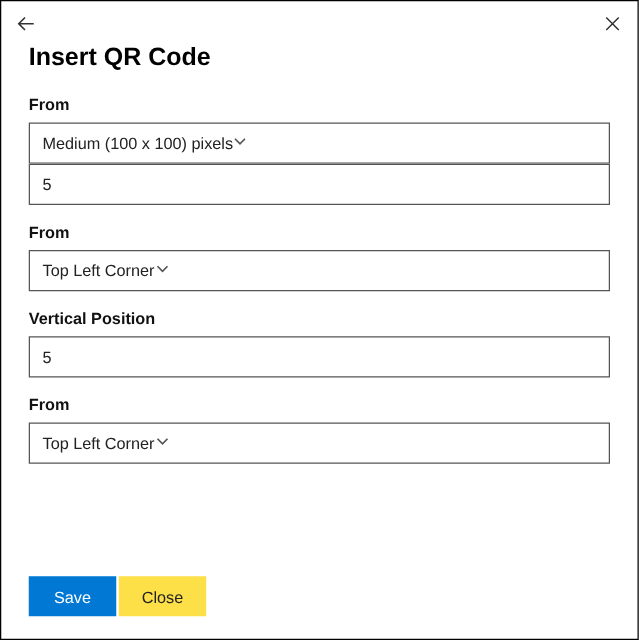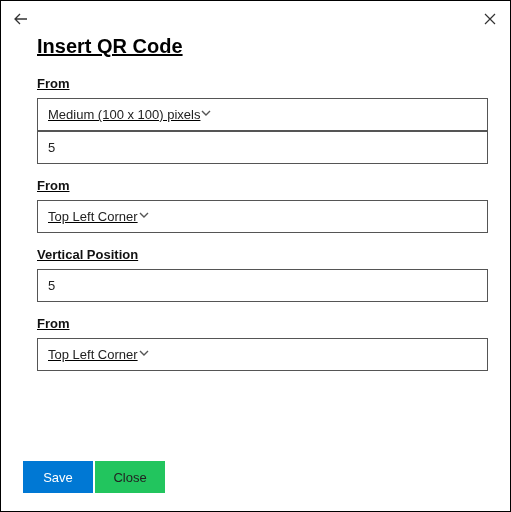--- a/index.html
+++ b/index.html
@@ -18,22 +18,21 @@
     height: 28px;
   }
   .icon-btn {
     width: 20px; height: 20px;
     display: flex; align-items: center; justify-content: center;
     cursor: pointer;
     color: #333;
   }
   .icon-btn svg { display: block; }
   .content {
-    padding: 6px 22px 0 36px;
-    text-decoration: underline;
+    padding: 6px 22px 0 22px;
   }
   h1 {
     font-size: 20px;
     font-weight: 600;
     color: #000;
     margin-bottom: 18px;
   }
   .field-label {
     font-size: 13px;
     font-weight: 600;
@@ -78,21 +77,21 @@
     cursor: pointer;
     display: flex;
     align-items: center;
     justify-content: center;
   }
   .btn-primary {
     background: #0078d4;
     color: #fff;
   }
   .btn-secondary {
-    background: #22c55e;
+    background: #fde047;
     color: #222;
   }
 </style>
 </head>
 <body>
 
 <div class="topbar">
   <div class="icon-btn">
     <span>
       <svg width="16" height="16" viewBox="0 0 16 16" fill="none" stroke="currentColor" stroke-width="1.3">

